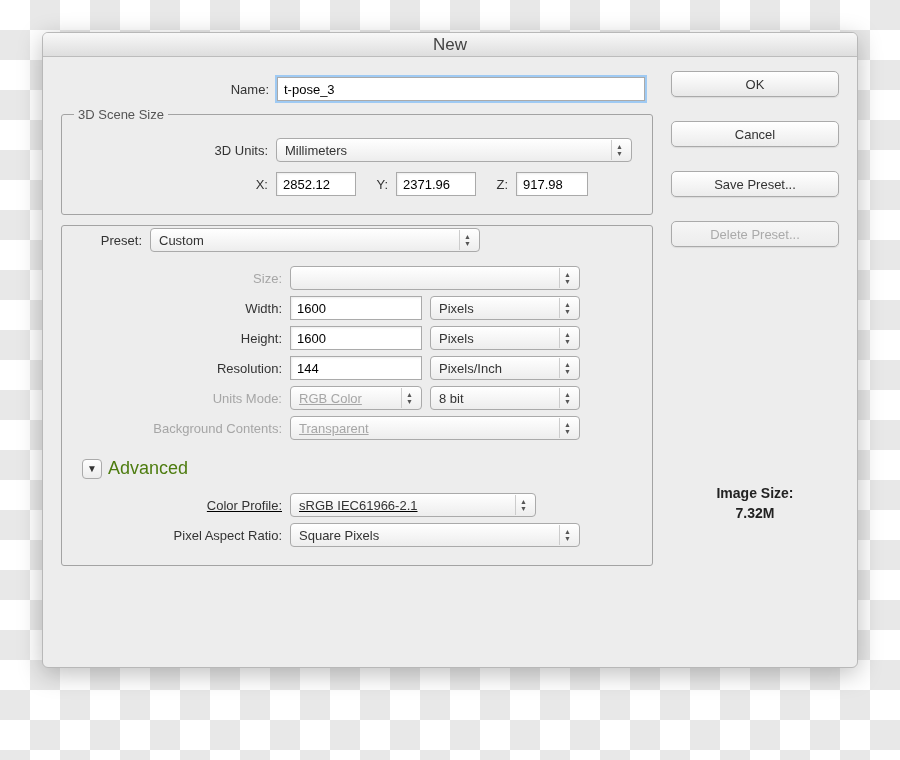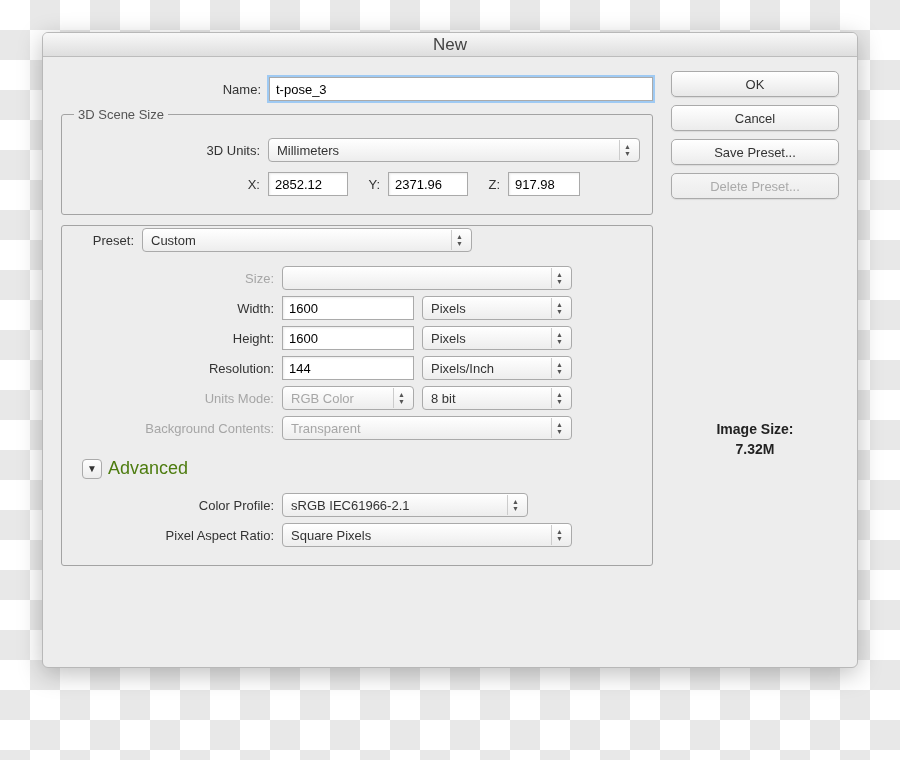--- a/index.html
+++ b/index.html
@@ -32,21 +32,21 @@
     line-height: 24px;
     font-size: 17px;
     color: #444;
   }
   .content {
     display: flex;
     padding: 14px 18px 18px 18px;
     gap: 18px;
   }
   .left { flex: 1; }
-  .right { width: 168px; display:flex; flex-direction:column; gap:8px; }
+  .right { width: 168px; display:flex; flex-direction:column; gap:24px; }
 
   .btn {
     height: 26px;
     background: linear-gradient(#ffffff,#ececec);
     border: 1px solid #aaa;
     border-radius: 5px;
     font-size: 13px;
     color: #333;
     box-shadow: 0 1px 1px rgba(0,0,0,0.08);
     cursor: pointer;
@@ -65,21 +65,21 @@
     border-radius: 3px;
     margin-bottom: 10px;
     padding: 10px 12px 12px 12px;
   }
   fieldset.group > legend {
     padding: 0 4px;
     font-size: 13px;
     color: #555;
   }
 
-  .row { display:flex; align-items:center; margin: 6px 0; gap: 8px; }
+  .row { display:flex; align-items:center; margin: 6px 8px; gap: 8px; }
   .lbl { width: 200px; text-align:right; font-size: 13px; color:#333; }
   .lbl.dim { color:#a6a6a6; }
   input.text {
     height: 24px;
     border: 1px solid #aaa;
     border-radius: 0;
     background: #fff;
     font-size: 13px;
     padding: 3px 6px;
     box-shadow: inset 1px 1px 2px rgba(0,0,0,0.08);
@@ -89,21 +89,21 @@
     background: linear-gradient(#ffffff,#ededed);
     border: 1px solid #aaa;
     border-radius: 4px;
     font-size: 13px;
     padding: 0 32px 0 8px;
     position: relative;
     display:flex; align-items:center;
     color:#333;
     cursor: pointer;
   }
-  .select.dim { color:#a6a6a6; cursor:default; }
+  .select.dim { color:#a6a6a6; cursor:default;text-decoration:underline; }
   .select .arrows {
     position:absolute; right:4px; top:1px; bottom:1px; width:16px;
     display:flex; flex-direction:column; justify-content:center; align-items:center;
     font-size:7px; line-height:7px; color:#555;
     border-left:1px solid #ccc;
   }
   .small-label { font-size:13px; color:#333; text-align:right; }
 
   .image-size { margin-top: 60px; text-align:center; font-size:14px; font-weight:bold; color:#222; }
   .image-size div { margin:4px 0; }
@@ -213,21 +213,21 @@
             <span>Transparent</span>
             <span class="arrows">▲<br>▼</span>
           </div>
         </div>
 
         <div class="row" style="margin-top:18px; margin-left:8px; gap:6px;">
           <span class="disclosure">▼</span>
           <span style="font-size:18px; color:#4d7c0f;">Advanced</span>
         </div>
 
-        <div class="row" style="margin-top:14px;">
+        <div class="row" style="margin-top:14px;text-decoration:underline;">
           <div class="lbl">Color Profile:</div>
           <div class="select" style="width:246px">
             <span>sRGB IEC61966-2.1</span>
             <span class="arrows">▲<br>▼</span>
           </div>
         </div>
 
         <div class="row">
           <div class="lbl">Pixel Aspect Ratio:</div>
           <div class="select" style="width:290px">

